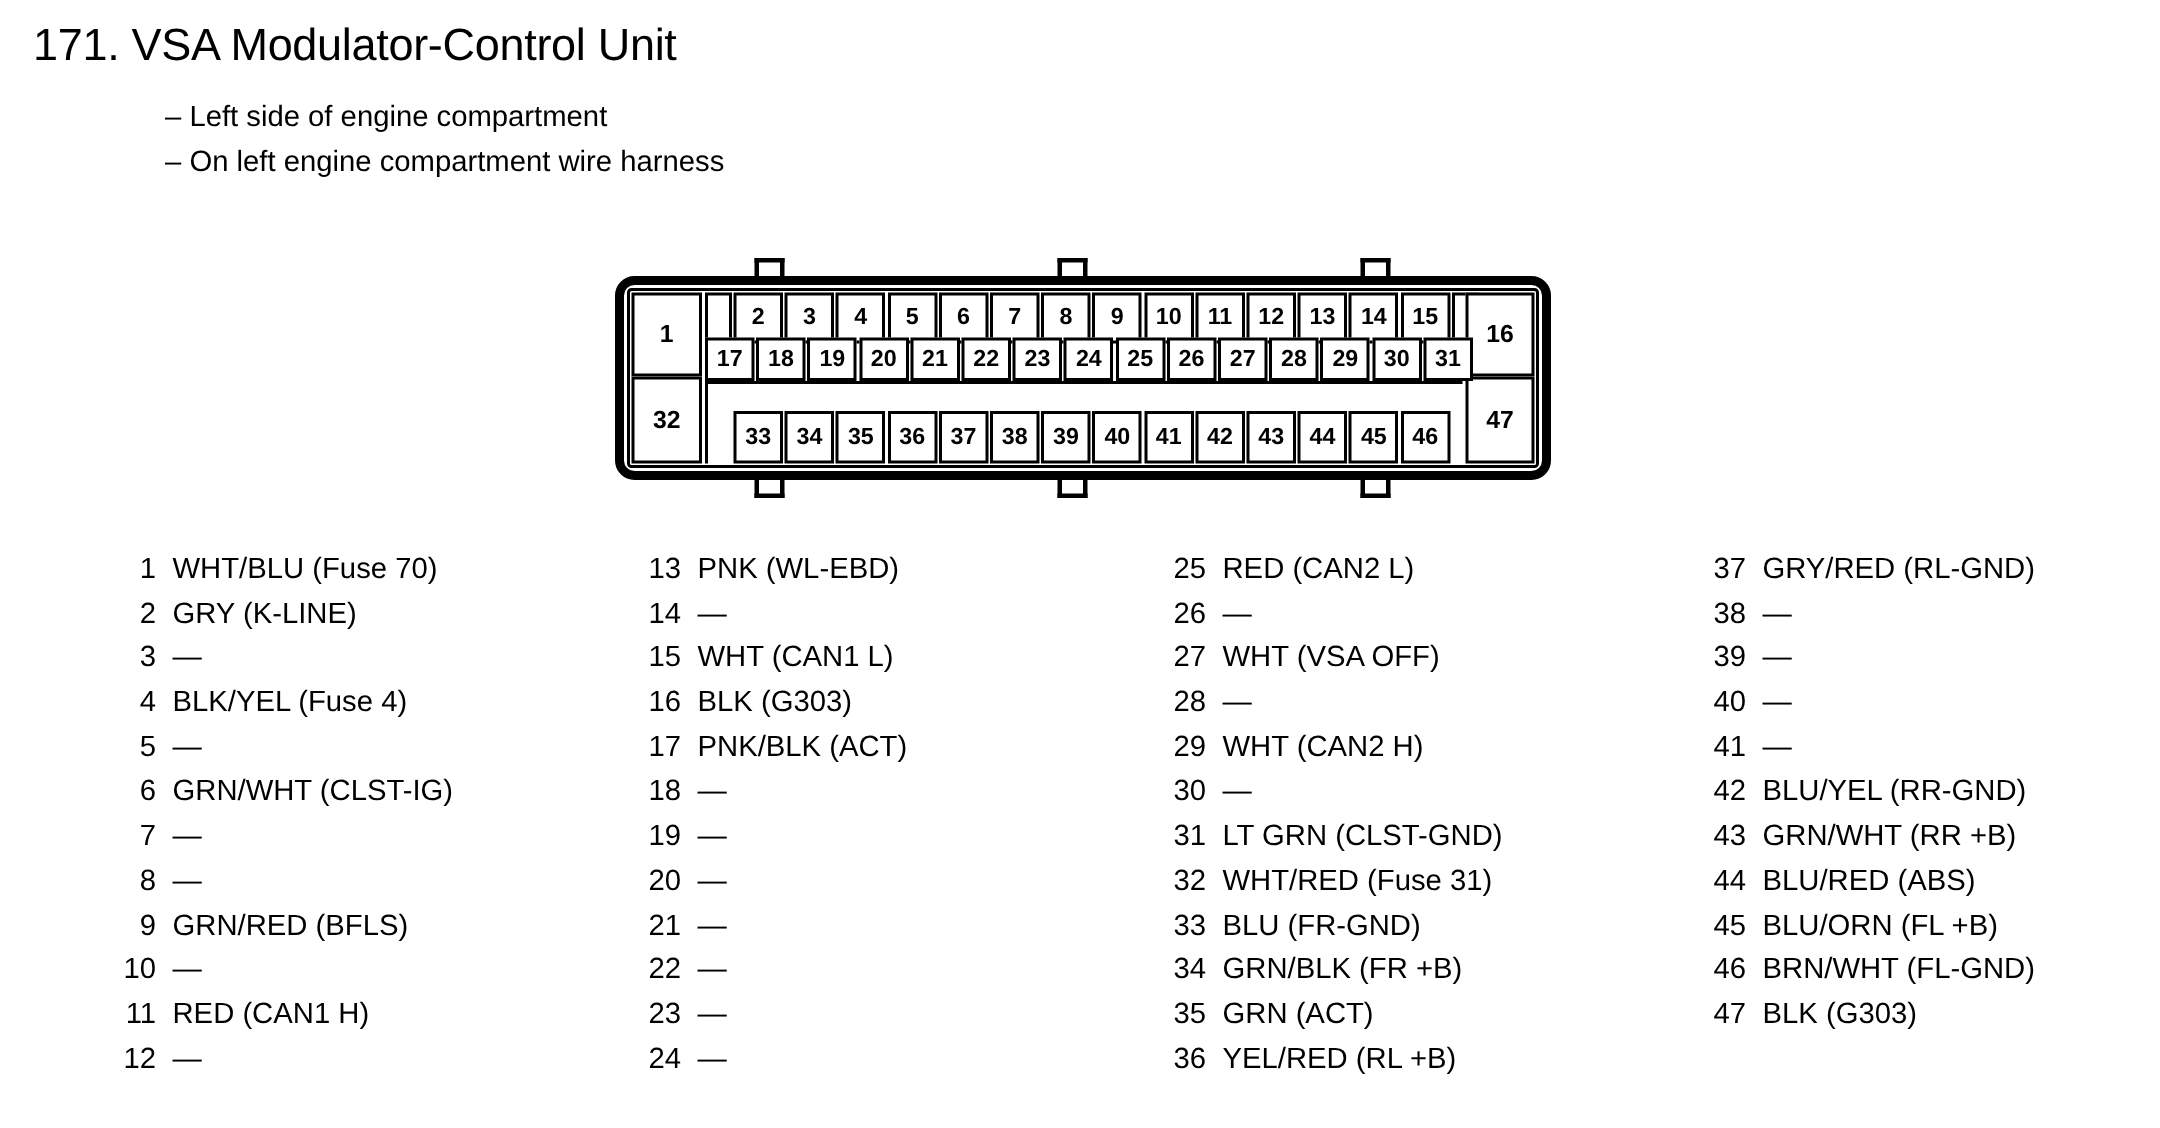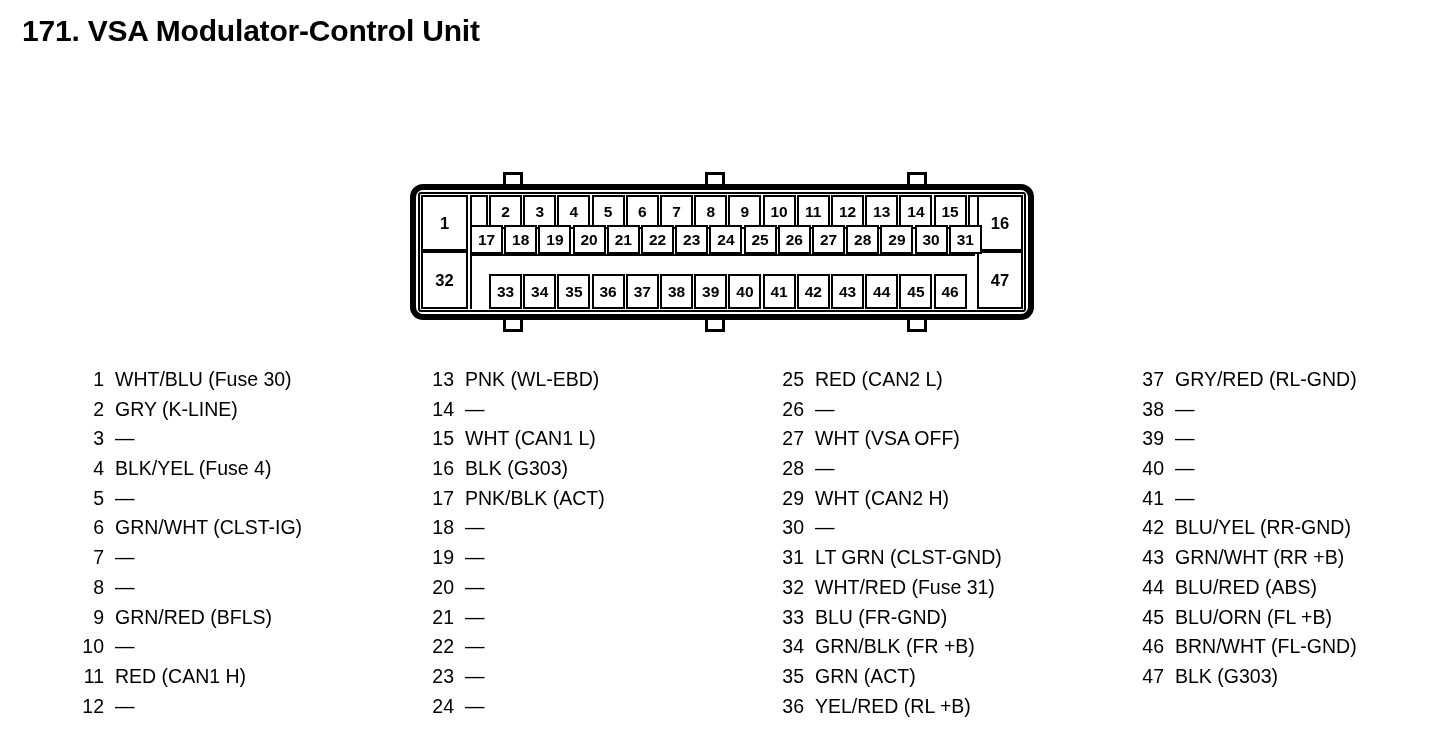--- a/index.html
+++ b/index.html
@@ -8,21 +8,21 @@
     background:#ffffff;
     font-family:"Liberation Sans","DejaVu Sans",sans-serif;
     color:#000000;
     overflow:hidden;
     position:relative;
   }
 
   
   #header-title{
     position:absolute;left:22px;top:14px;
-    font-size:30px;font-weight:bold;letter-spacing:-0.2px;
+    font-size:30px;font-weight:normal;letter-spacing:-0.2px;
     white-space:nowrap;
   }
   #bullet-list{
     position:absolute;left:110px;top:64px;
     font-size:19.5px;line-height:29.5px;
   }
   .bullet-line{white-space:nowrap;}
 
   
   #connector{
@@ -84,20 +84,22 @@
   .pin-label{
     margin-left:11px;display:inline-block;flex:0 0 auto;
   }
 </style>
 </head>
 <body>
 
 <div id="header-title">171. VSA Modulator-Control Unit</div>
 
 <div id="bullet-list">
+  <div class="bullet-line">– Left side of engine compartment</div>
+  <div class="bullet-line">– On left engine compartment wire harness</div>
 </div>
 
 <div id="connector">
   <div class="tab tab-top" style="left:93px;"></div>
   <div class="tab tab-top" style="left:295px;"></div>
   <div class="tab tab-top" style="left:497px;"></div>
 
   <div class="tab tab-bot" style="left:93px;"></div>
   <div class="tab tab-bot" style="left:295px;"></div>
   <div class="tab tab-bot" style="left:497px;"></div>
@@ -156,21 +158,21 @@
       <div class="cell" style="left: 478.4px; top: 79px; width: 33px; height: 35px;">45</div>
       <div class="cell" style="left: 512.6px; top: 79px; width: 33px; height: 35px;">46</div>
       <div style="position: absolute; left: 49px; top: 59px; width: 505px; height: 55px; border-left: 2.5px solid rgb(0, 0, 0); border-top: 2.5px solid rgb(0, 0, 0); box-sizing: border-box;"></div>
     </div>
 </div>
 
 <div id="legend">
   <div class="legend-col" id="legend-col-0">
       <div class="legend-row">
         <span class="pin-num">1</span>
-        <span class="pin-label">WHT/BLU (Fuse 30)</span>
+        <span class="pin-label">WHT/BLU (Fuse 70)</span>
       </div>
       <div class="legend-row">
         <span class="pin-num">2</span>
         <span class="pin-label">GRY (K-LINE)</span>
       </div>
       <div class="legend-row">
         <span class="pin-num">3</span>
         <span class="pin-label">—</span>
       </div>
       <div class="legend-row">

